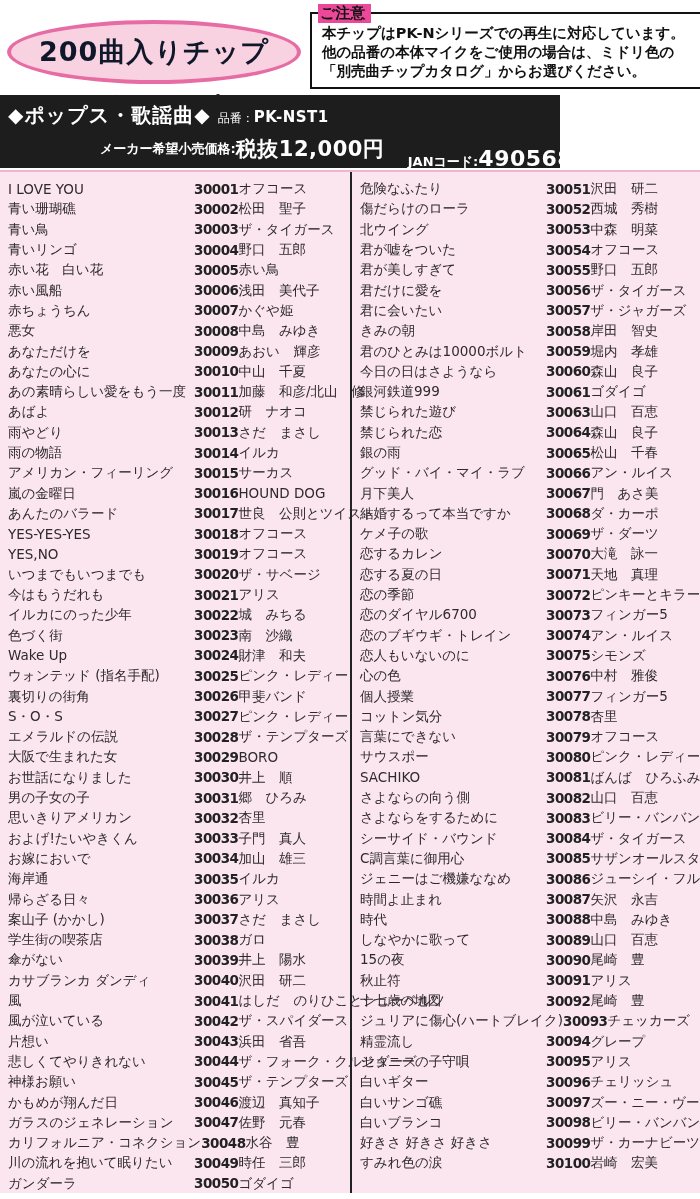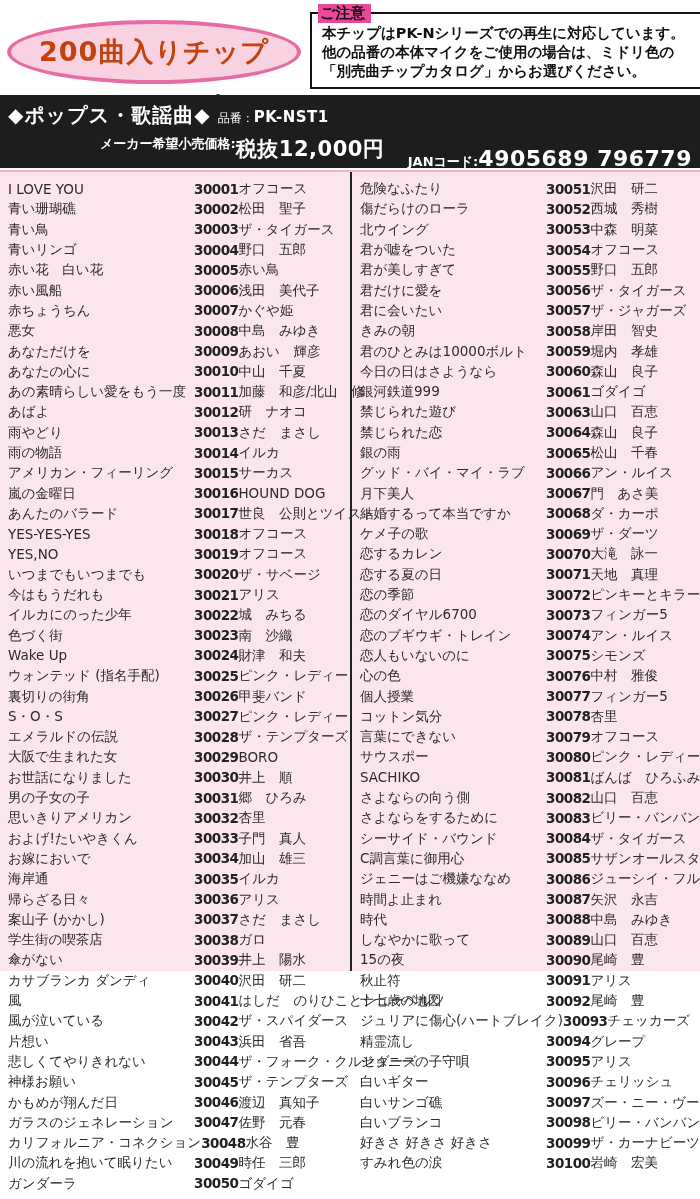--- a/index.html
+++ b/index.html
@@ -7,52 +7,52 @@
     width:700px;height:1199px;background:#ffffff;
     font-family:"DejaVu Sans","Liberation Sans",sans-serif;
     color:#2e2a2b;overflow:hidden;position:relative;
   }
   
   .top{position:relative;height:95px;background:#fff;}
   .badge-wrap{position:absolute;left:4px;top:20px;width:300px;text-align:center;}
   .badge{
     display:block;margin:0 auto;width:286px;height:56px;
     border:4px solid #e86ca4;border-radius:50%/50%;
-    background:#f8d2e0;color:#c2410c;
+    background:#f8d2e0;color:#0f172a;
     font-size:27px;font-weight:bold;line-height:56px;letter-spacing:1px;
   }
   .badge-sub{margin-top:7px;font-size:21px;font-weight:bold;color:#1a1a1a;letter-spacing:1px;}
   .notice{
     position:absolute;left:310px;top:12px;width:376px;
     border:2px solid #111;padding:10px 6px 6px 10px;
   }
   .notice-title{
     position:absolute;top:-10px;left:6px;background:#ec4899;
     padding:0 6px 0 2px;font-size:15px;font-weight:bold;color:#111;
   }
   .notice-line{font-size:14.5px;font-weight:bold;color:#111;line-height:19px;white-space:nowrap;}
   
   .bar{
-    position:absolute;left:0;top:95px;width:700px;height:73px;
+    position:absolute;left:0;top:95px;width:560px;height:73px;
     background:#1d1d1d;color:#fff;
   }
   .bar-row1{position:absolute;left:8px;top:7px;display:flex;align-items:baseline;}
   .cat{font-size:20px;font-weight:bold;letter-spacing:1px;}
   .part-label{font-size:12px;font-weight:normal;margin-left:7px;}
   .part-number{font-size:15px;font-weight:bold;letter-spacing:0.5px;}
   .bar-row2{position:absolute;left:0;top:38px;width:700px;height:30px;}
-  .price-block{position:absolute;left:100px;top:2px;display:flex;align-items:flex-start;}
+  .price-block{position:absolute;left:100px;top:2px;display:flex;align-items:center;}
   .price-label{font-size:13px;font-weight:bold;}
   .price{font-size:21px;font-weight:bold;letter-spacing:0.5px;}
   .jan-block{position:absolute;right:8px;top:13px;display:flex;align-items:baseline;}
   .jan-label{font-size:13px;font-weight:bold;}
   .jan{font-size:22px;font-weight:bold;letter-spacing:0.5px;}
   
   .list{
-    position:absolute;left:0;top:170px;width:700px;height:801px;
+    position:absolute;left:0;top:170px;width:700px;height:1023px;
     background:#fbe5ee;border-top:2px solid #edb6ca;
     box-sizing:border-box;display:flex;
   }
   .col{width:350px;box-sizing:border-box;padding:6px 2px 0 8px;}
   .col.right{border-left:2px solid #222;}
   .row{display:flex;align-items:center;height:20.3px;}
   .cell-title{flex:0 0 186px;overflow:visible;}
   .cell-code{flex:0 0 42px;overflow:visible;}
   .cell-artist{flex:1 1 auto;overflow:visible;}
   .t{display:inline-block;white-space:nowrap;transform-origin:0 50%;font-size:13.5px;}

